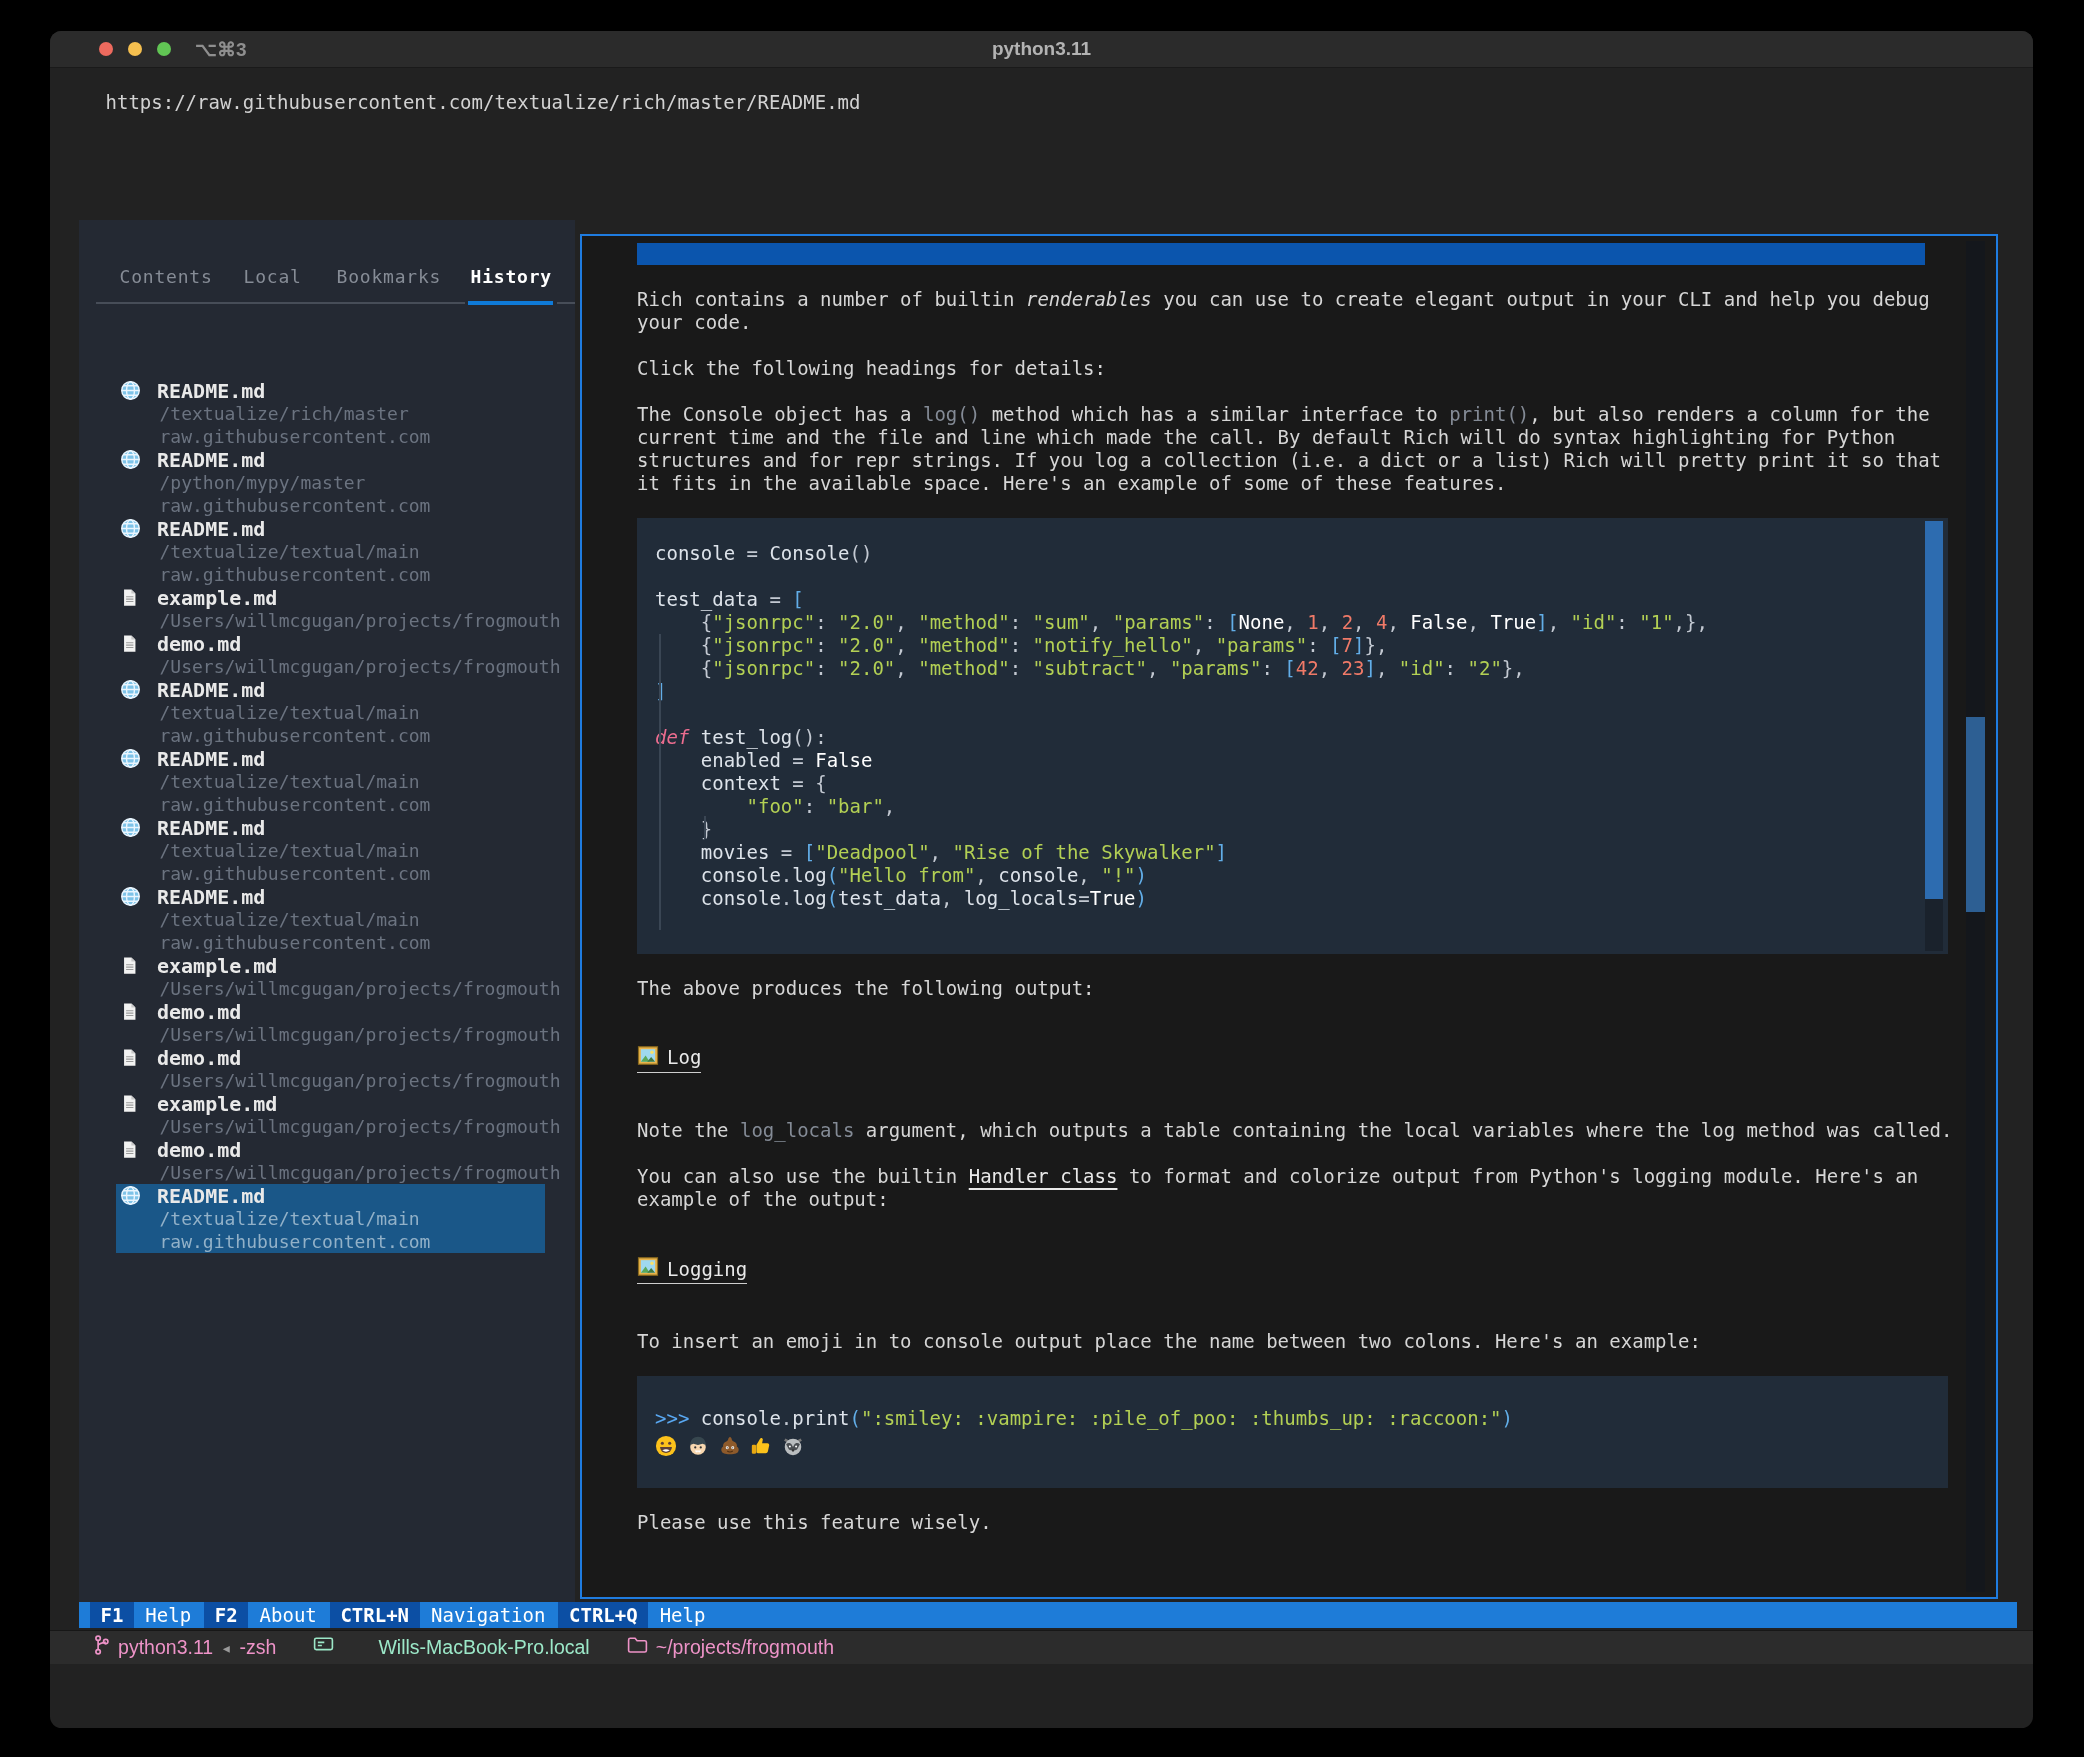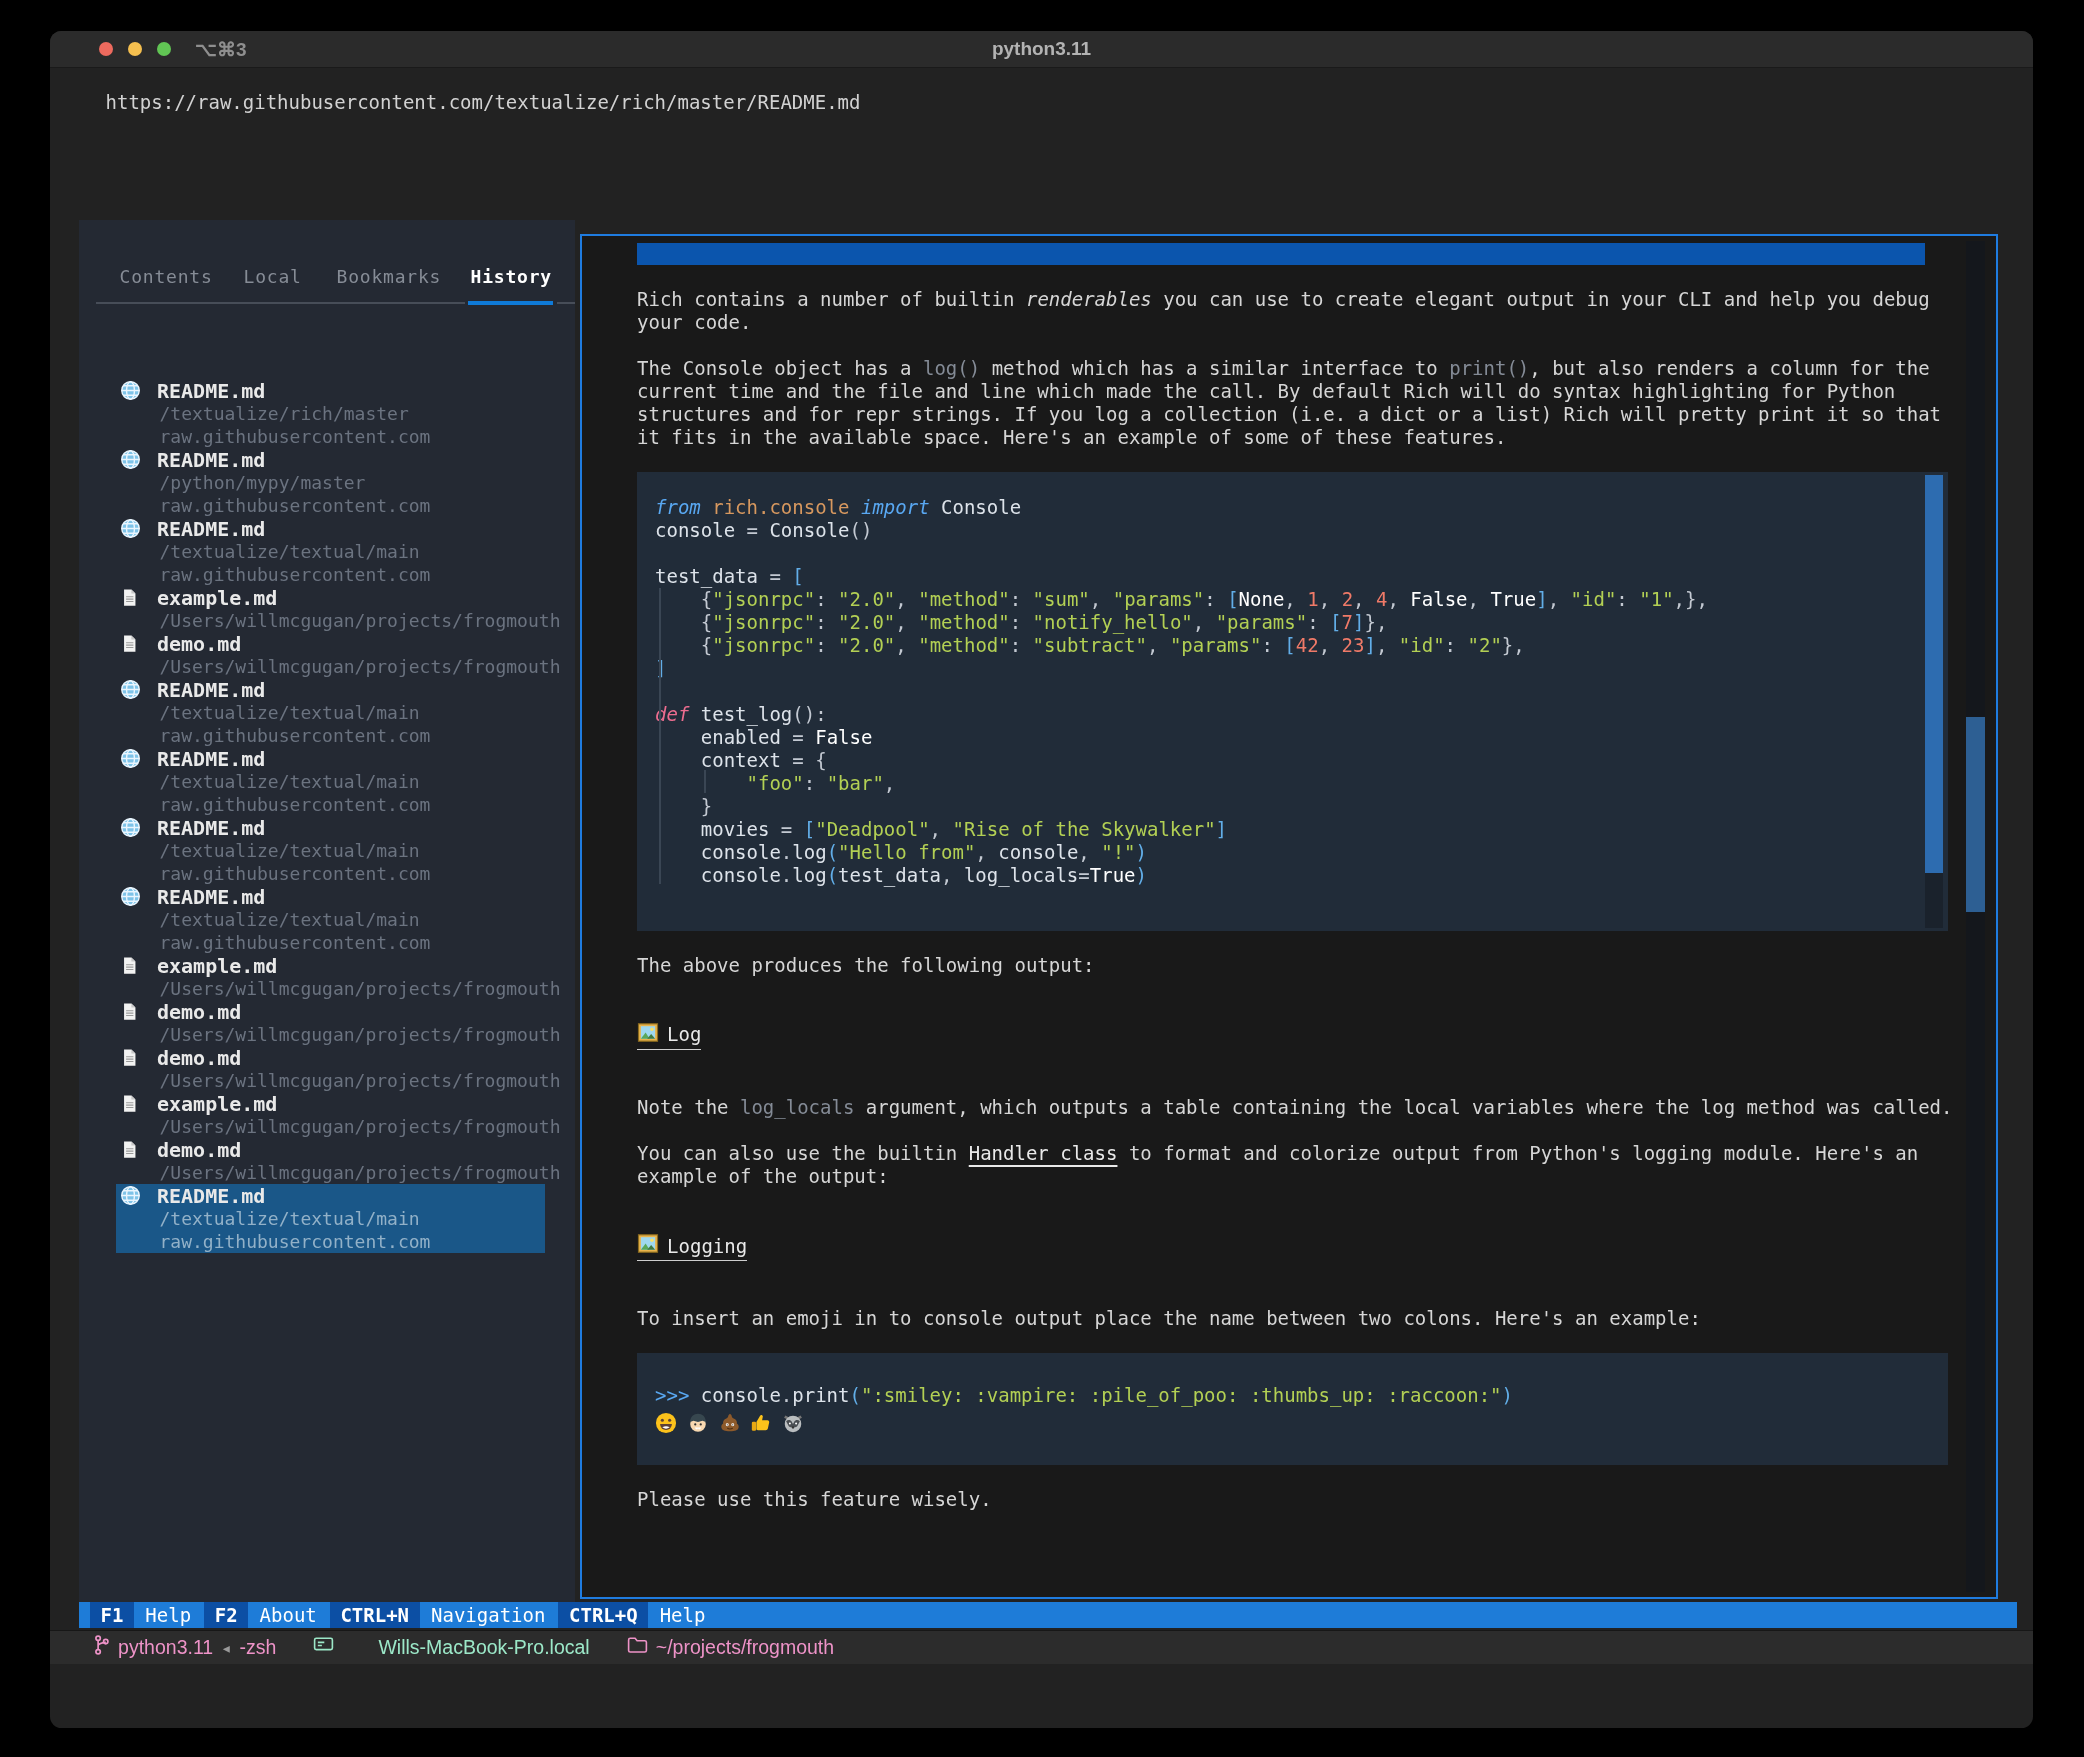--- a/index.html
+++ b/index.html
@@ -357,23 +357,23 @@
             <div class="hrow-path">/textualize/textual/main</div>
             <div class="hrow-path">raw.githubusercontent.com</div>
           </div>
         </div>
     </div>
 
     <div class="mainpanel">
       <div class="mdview" id="mdview">
           <div class="hbar"></div>
           <div class="para"><span>Rich contains a number of builtin </span><span class="seg-em">renderables</span><span> you can use to create elegant output in your CLI and help you debug your code.</span></div>
+          <div class="para"><span>Click the following headings for details:</span></div>
           <div class="para"><span>The Console object has a </span><span class="seg-code">log()</span><span> method which has a similar interface to </span><span class="seg-code">print()</span><span>, but also renders a column for the current time and the file and line which made the call. By default Rich will do syntax highlighting for Python structures and for repr strings. If you log a collection (i.e. a dict or a list) Rich will pretty print it so that it fits in the available space. Here's an example of some of these features.</span></div>
           <div class="codeblock">
-            <div class="cline"><span class="tk-k">from</span><span class="tk-p"> </span><span class="tk-m">rich.console</span><span class="tk-p"> </span><span class="tk-k">import</span><span class="tk-p"> Console</span></div>
             <div class="cline"><span class="tk-p">console </span><span class="tk-o">=</span><span class="tk-p"> Console</span><span class="tk-o">()</span></div>
             <div class="cline"></div>
             <div class="cline"><span class="tk-p">test_data </span><span class="tk-o">=</span><span class="tk-p"> </span><span class="tk-b">[</span></div>
             <div class="cline"><span class="tk-p">    </span><span class="tk-o">{</span><span class="tk-s">"jsonrpc"</span><span class="tk-o">:</span><span class="tk-p"> </span><span class="tk-s">"2.0"</span><span class="tk-o">,</span><span class="tk-p"> </span><span class="tk-s">"method"</span><span class="tk-o">:</span><span class="tk-p"> </span><span class="tk-s">"sum"</span><span class="tk-o">,</span><span class="tk-p"> </span><span class="tk-s">"params"</span><span class="tk-o">:</span><span class="tk-p"> </span><span class="tk-b">[</span><span class="tk-c">None</span><span class="tk-o">,</span><span class="tk-p"> </span><span class="tk-n">1</span><span class="tk-o">,</span><span class="tk-p"> </span><span class="tk-n">2</span><span class="tk-o">,</span><span class="tk-p"> </span><span class="tk-n">4</span><span class="tk-o">,</span><span class="tk-p"> </span><span class="tk-c">False</span><span class="tk-o">,</span><span class="tk-p"> </span><span class="tk-c">True</span><span class="tk-b">]</span><span class="tk-o">,</span><span class="tk-p"> </span><span class="tk-s">"id"</span><span class="tk-o">:</span><span class="tk-p"> </span><span class="tk-s">"1"</span><span class="tk-o">,</span><span class="tk-o">},</span></div>
             <div class="cline"><span class="tk-p">    </span><span class="tk-o">{</span><span class="tk-s">"jsonrpc"</span><span class="tk-o">:</span><span class="tk-p"> </span><span class="tk-s">"2.0"</span><span class="tk-o">,</span><span class="tk-p"> </span><span class="tk-s">"method"</span><span class="tk-o">:</span><span class="tk-p"> </span><span class="tk-s">"notify_hello"</span><span class="tk-o">,</span><span class="tk-p"> </span><span class="tk-s">"params"</span><span class="tk-o">:</span><span class="tk-p"> </span><span class="tk-b">[</span><span class="tk-n">7</span><span class="tk-b">]</span><span class="tk-o">},</span></div>
             <div class="cline"><span class="tk-p">    </span><span class="tk-o">{</span><span class="tk-s">"jsonrpc"</span><span class="tk-o">:</span><span class="tk-p"> </span><span class="tk-s">"2.0"</span><span class="tk-o">,</span><span class="tk-p"> </span><span class="tk-s">"method"</span><span class="tk-o">:</span><span class="tk-p"> </span><span class="tk-s">"subtract"</span><span class="tk-o">,</span><span class="tk-p"> </span><span class="tk-s">"params"</span><span class="tk-o">:</span><span class="tk-p"> </span><span class="tk-b">[</span><span class="tk-n">42</span><span class="tk-o">,</span><span class="tk-p"> </span><span class="tk-n">23</span><span class="tk-b">]</span><span class="tk-o">,</span><span class="tk-p"> </span><span class="tk-s">"id"</span><span class="tk-o">:</span><span class="tk-p"> </span><span class="tk-s">"2"</span><span class="tk-o">},</span></div>
             <div class="cline"><span class="tk-b">]</span></div>
             <div class="cline"></div>
             <div class="cline"><span class="tk-d">def </span><span class="tk-p">test_log</span><span class="tk-o">():</span></div>
             <div class="cline"><span class="tk-p">    enabled </span><span class="tk-o">=</span><span class="tk-p"> </span><span class="tk-c">False</span></div>

